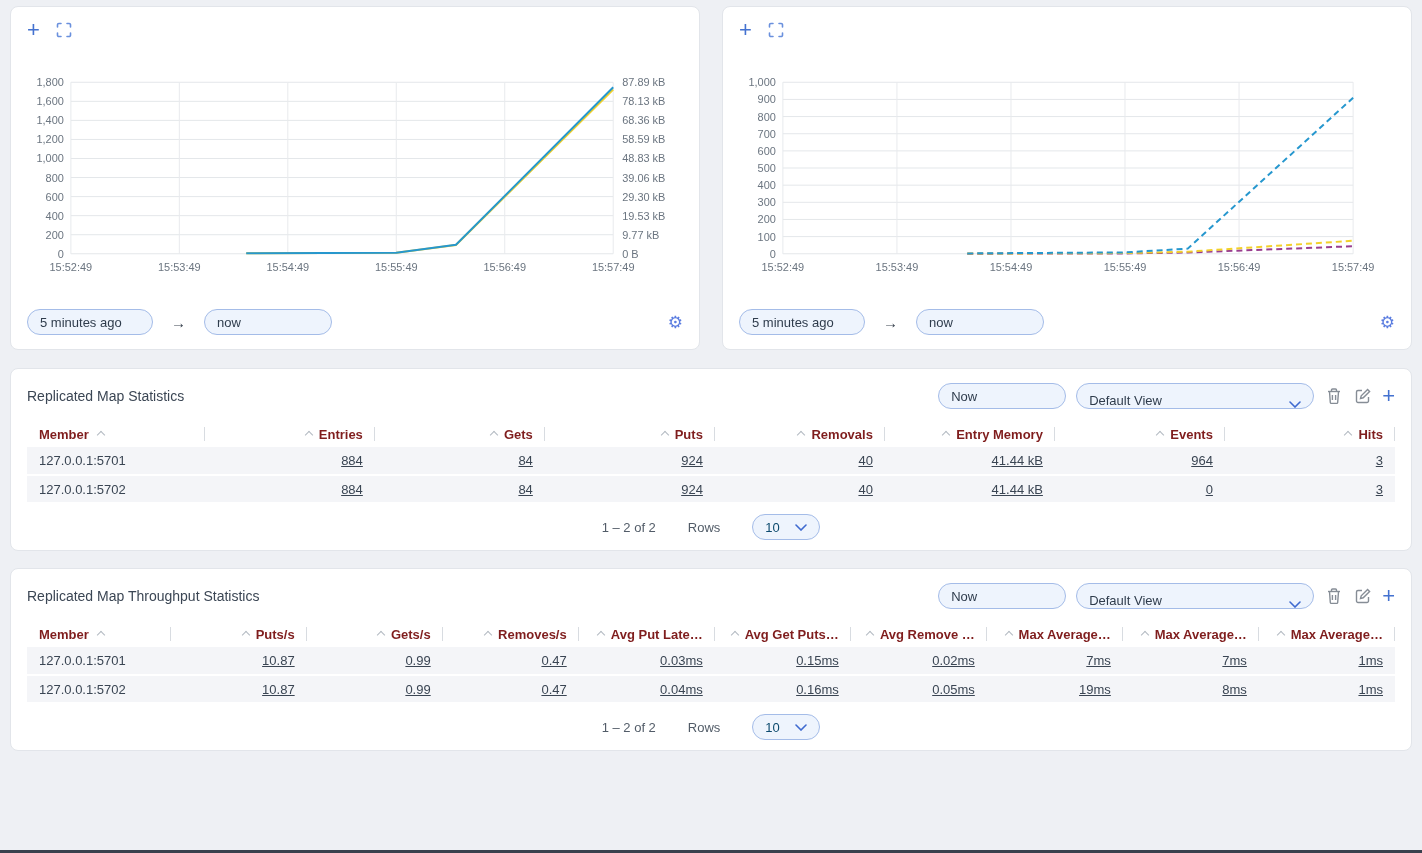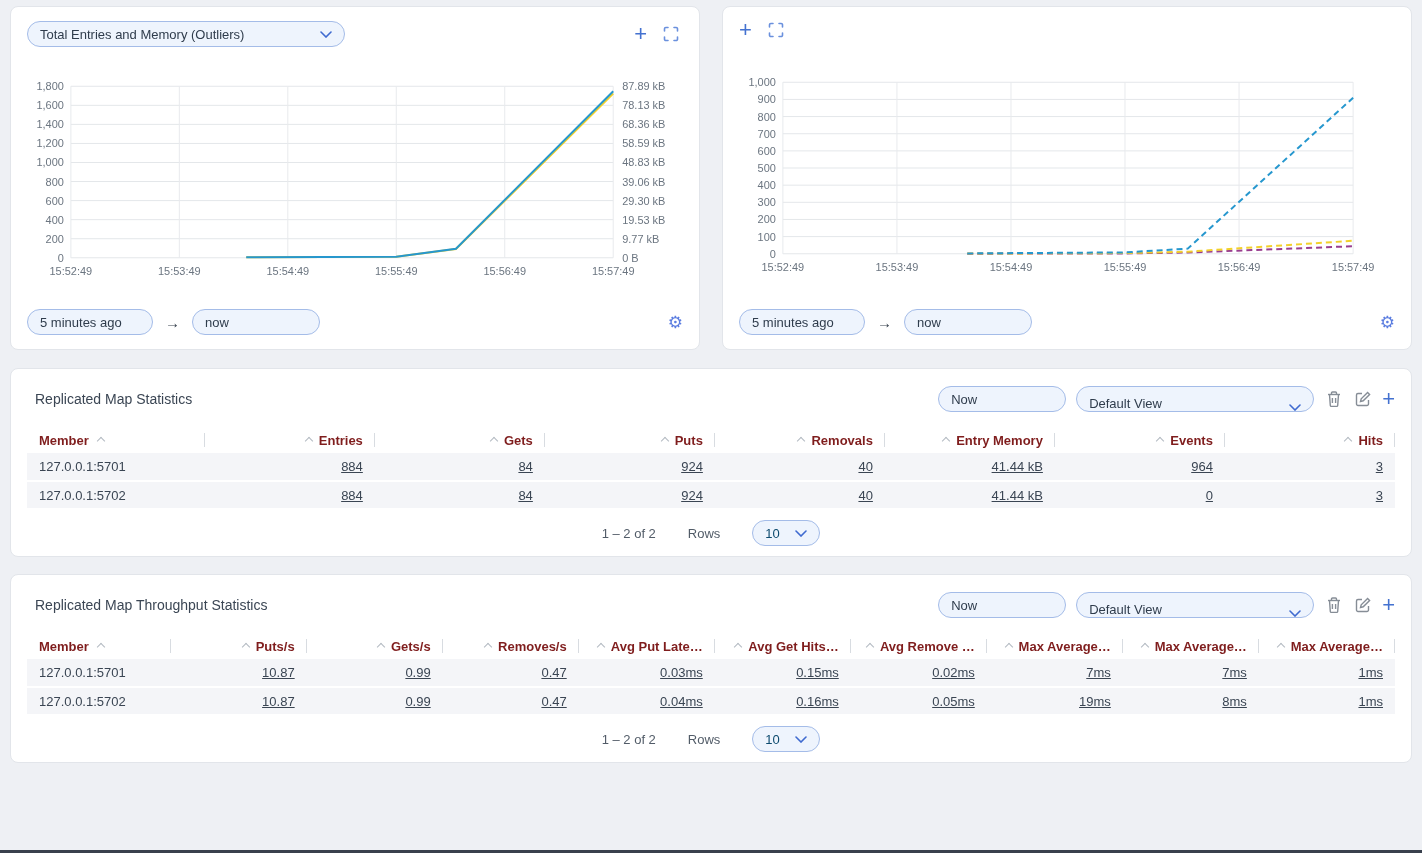--- a/index.html
+++ b/index.html
@@ -29,30 +29,30 @@
     height: 26px; padding: 0 12px; font-size: 13px; color: #2f3c4c;
     font-family: inherit; cursor: pointer; white-space: nowrap; gap: 8px;
   }
   .chart-select { width: 318px; }
   .plus-glyph { color: #4472d0; font-size: 22px; font-weight: 400; line-height: 18px; cursor: pointer; }
   .expand-icon { display: inline-flex; cursor: pointer; }
 
   .chart { width: 100%; height: 212px; }
   .chart text { font-size: 11px; fill: #6b7580; font-family: "Liberation Sans", sans-serif; }
 
-  .chart-foot { display: flex; align-items: center; gap: 12px; }
+  .chart-foot { display: flex; align-items: center; gap: 18px; }
   .time-from { width: 126px; }
   .time-to { width: 128px; }
   .arrow-glyph { font-size: 15px; color: #39434f; }
   .gear-glyph { margin-left: auto; color: #5b7de0; font-size: 17px; cursor: pointer; line-height: 1; }
 
   
   .table-card { padding: 14px 16px 10px; margin-bottom: 17px; }
   .table-head { display: flex; justify-content: space-between; align-items: center; margin-bottom: 12px; }
-  .section-title { font-size: 14px; font-weight: 400; color: #3b4654; margin: 8px; }
+  .section-title { font-size: 14px; font-weight: 400; color: #3b4654; margin: 0; }
   .table-toolbar { display: flex; align-items: center; gap: 10px; }
   .now-input { width: 128px; }
   .view-select { width: 238px; align-items: flex-end; }
   .tool-icon { display: inline-flex; cursor: pointer; margin-left: 2px; }
 
   table { width: 100%; border-collapse: collapse; table-layout: fixed; font-size: 13px; }
   thead th { font-weight: 700; color: #7f1d1d; height: 26px; padding: 0 12px; position: relative; white-space: nowrap; overflow: hidden; }
   thead th::after { content: ''; position: absolute; right: 0; top: 6px; height: 14px; width: 1px; background: #d8dce1; }
   th.align-right { text-align: right; }
   th.align-left  { text-align: left; }
@@ -71,26 +71,20 @@
 </head>
 <body>
 
 <div class="page">
 
 
   <div class="charts-row">
 
     <section class="card chart-card">
       <div class="chart-head">
-        <button class="pill chart-select">
-          <span>Total Entries and Memory (Outliers)</span>
-          <svg width="12" height="7" viewBox="0 0 12 7">
-              <polyline points="1,1 6,6 11,1" stroke="#3f6ad0" stroke-width="1.6" fill="none" stroke-linecap="round"></polyline>
-            </svg>
-        </button>
         <div class="head-icons">
           <span class="plus-glyph">+</span>
           <span class="expand-icon">
             <svg width="16" height="16" viewBox="0 0 16 16" fill="none" stroke="#6a90dd" stroke-width="1.6" stroke-linecap="round">
               <path d="M1.5 5V2.8A1.3 1.3 0 0 1 2.8 1.5H5"></path>
                 <path d="M11 1.5h2.2a1.3 1.3 0 0 1 1.3 1.3V5"></path>
               <path d="M14.5 11v2.2a1.3 1.3 0 0 1-1.3 1.3H11"></path>
                 <path d="M5 14.5H2.8a1.3 1.3 0 0 1-1.3-1.3V11"></path>
             </svg>
           </span>
@@ -337,21 +331,21 @@
         <colgroup>
           <col style="width: 10.5%;">
         </colgroup>
         <thead>
           <tr>
             <th class="align-left"><span>Member</span><span class="caret after"></span></th>
             <th class="align-right"><span class="caret"></span><span>Puts/s</span></th>
             <th class="align-right"><span class="caret"></span><span>Gets/s</span></th>
             <th class="align-right"><span class="caret"></span><span>Removes/s</span></th>
             <th class="align-right"><span class="caret"></span><span>Avg Put Late…</span></th>
-            <th class="align-right"><span class="caret"></span><span>Avg Get Hits…</span></th>
+            <th class="align-right"><span class="caret"></span><span>Avg Get Puts…</span></th>
             <th class="align-right"><span class="caret"></span><span>Avg Remove …</span></th>
             <th class="align-right"><span class="caret"></span><span>Max Average…</span></th>
             <th class="align-right"><span class="caret"></span><span>Max Average…</span></th>
             <th class="align-right"><span class="caret"></span><span>Max Average…</span></th>
           </tr>
         </thead>
         <tbody>
           <tr>
             <td class="align-left">127.0.0.1:5701</td>
             <td class="align-right">10.87</td>

